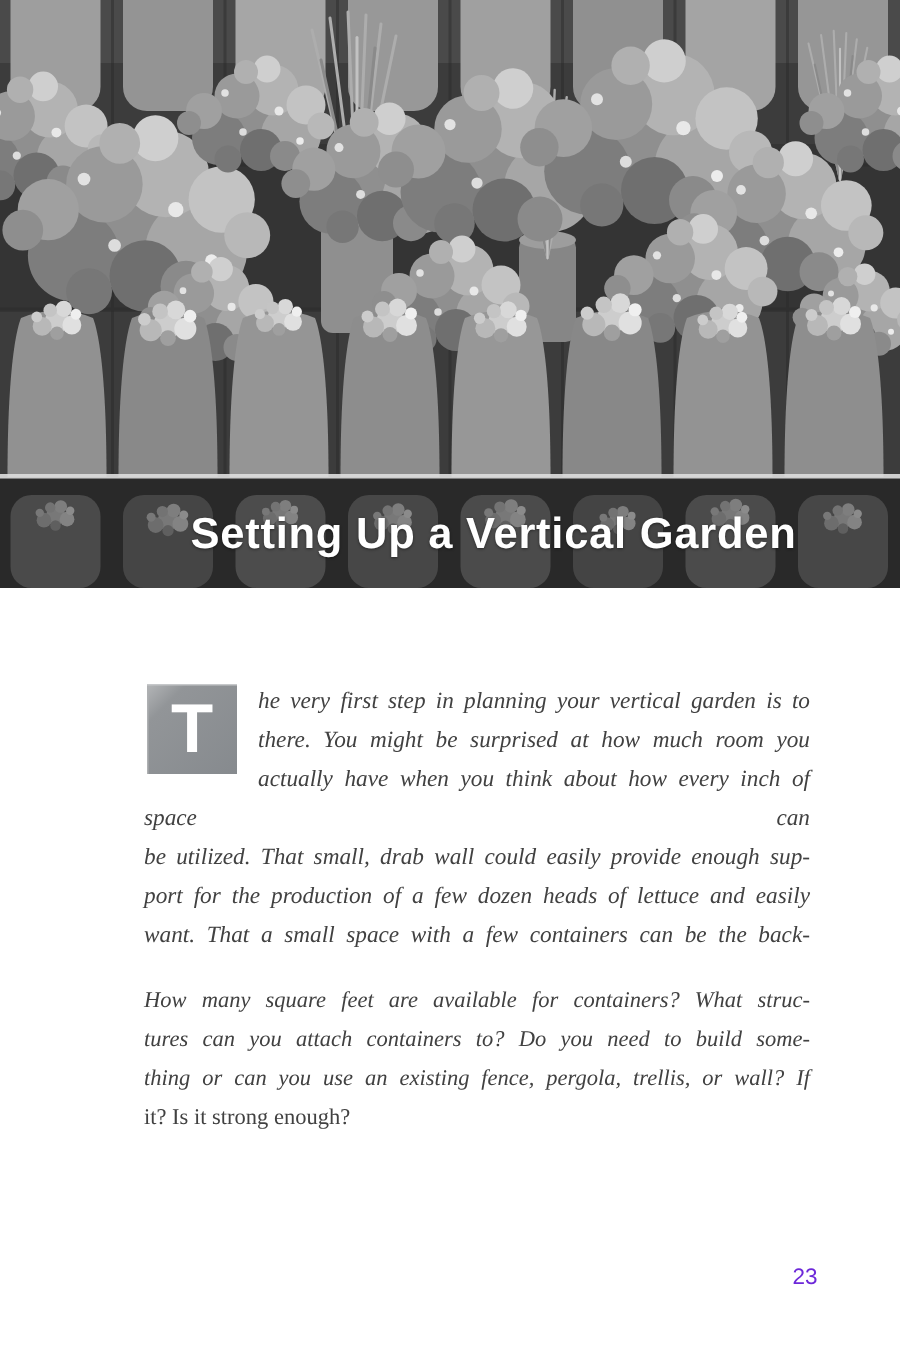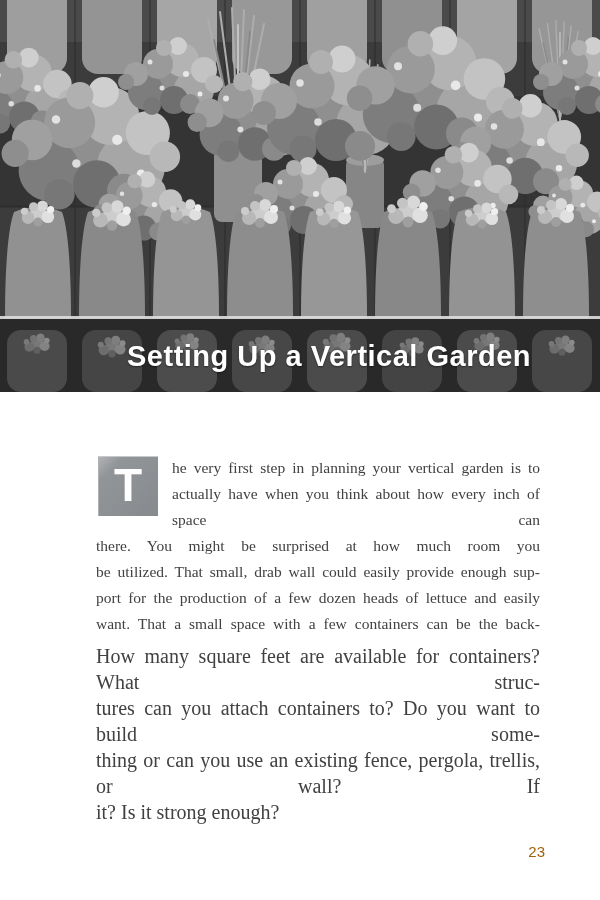--- a/index.html
+++ b/index.html
@@ -10,31 +10,31 @@
   .photo svg{display:block;}
   .title-band{position:absolute;left:0;bottom:0;height:72px;width:600px;
               display:flex;align-items:center;justify-content:center;
               padding-left:58px;box-sizing:border-box;z-index:3;}
   .chapter-title{margin:0;color:#ffffff;font-family:"Liberation Sans",sans-serif;
                  font-weight:bold;font-size:29px;letter-spacing:0.5px;
                  text-shadow:0 1px 2px rgba(0,0,0,0.45);white-space:nowrap;}
   
   .content{padding:63px 60px 0 96px;color:#414141;}
   .para1{font-size:15.5px;line-height:26px;}
-  .para2{font-size:20px;line-height:26px;margin-top:6px;}
+  .para2{font-size:15px;line-height:26px;margin-top:17px;}
   .tline{text-align:justify;}
-  .tline.j{text-align-last:justify;}
+  .tline.j{text-align-last:justify;font-style:italic;}
   .dropcap{float:left;width:60px;height:60px;margin:1px 14px 13px 2px;
            background:linear-gradient(135deg,#b4b6b8 0%,#929598 22%,#868a8e 100%);
            color:#ffffff;font-family:"Liberation Sans",sans-serif;font-weight:bold;
            font-size:46px;line-height:58px;text-align:center;
            box-shadow:inset 0 1px 0 #c6c8ca, inset 1px 0 0 #aeb0b2;}
   
   .pagenum{position:absolute;right:55px;top:843px;font-family:"Liberation Sans",sans-serif;
-           font-size:15px;color:#a16207;}
+           font-size:15px;color:#6d28d9;}
 </style>
 </head>
 <body>
 
 <div class="page">
 
   <div class="photo">
     <svg width="600" height="392" viewBox="0 0 600 392" xmlns="http://www.w3.org/2000/svg">
       <defs>
         <g id="m1">
@@ -169,30 +169,30 @@
     <div class="title-band">
       <h1 class="chapter-title">Setting Up a Vertical Garden</h1>
     </div>
   </div>
 
   <div class="content">
 
     <div class="para1">
       <div class="dropcap">T</div>
       <div class="tline j">he very first step in planning your vertical garden is to</div>
+      <div class="tline j">there. You might be surprised at how much room you</div>
       <div class="tline j">actually have when you think about how every inch of space can</div>
-      <div class="tline j">there. You might be surprised at how much room you</div>
       <div class="tline j">be utilized. That small, drab wall could easily provide enough sup-</div>
       <div class="tline j">port for the production of a few dozen heads of lettuce and easily</div>
       <div class="tline j">want. That a small space with a few containers can be the back-</div>
     </div>
 
     <div class="para2">
       <div class="tline j">How many square feet are available for containers? What struc-</div>
-      <div class="tline j">tures can you attach containers to? Do you want to build some-</div>
+      <div class="tline j">tures can you attach containers to? Do you need to build some-</div>
       <div class="tline j">thing or can you use an existing fence, pergola, trellis, or wall? If</div>
       <div class="tline">it? Is it strong enough?</div>
     </div>
 
   </div>
 
   <div class="pagenum">23</div>
 
 </div>
 

